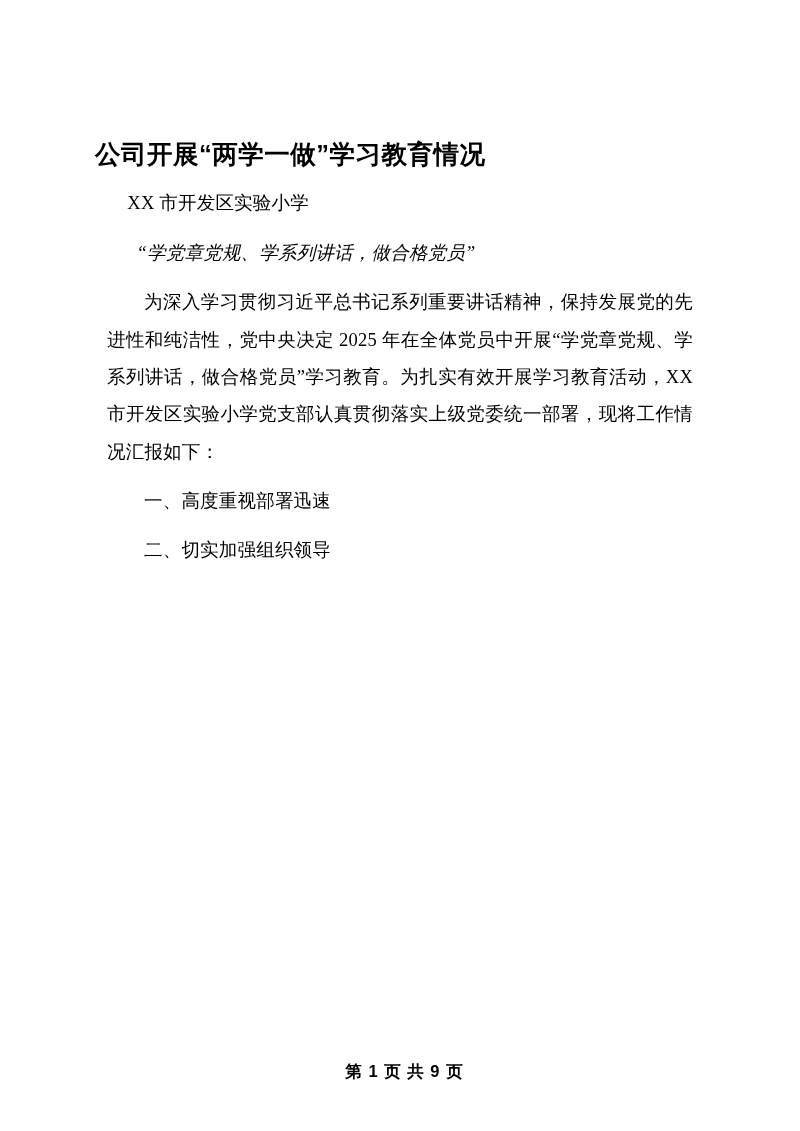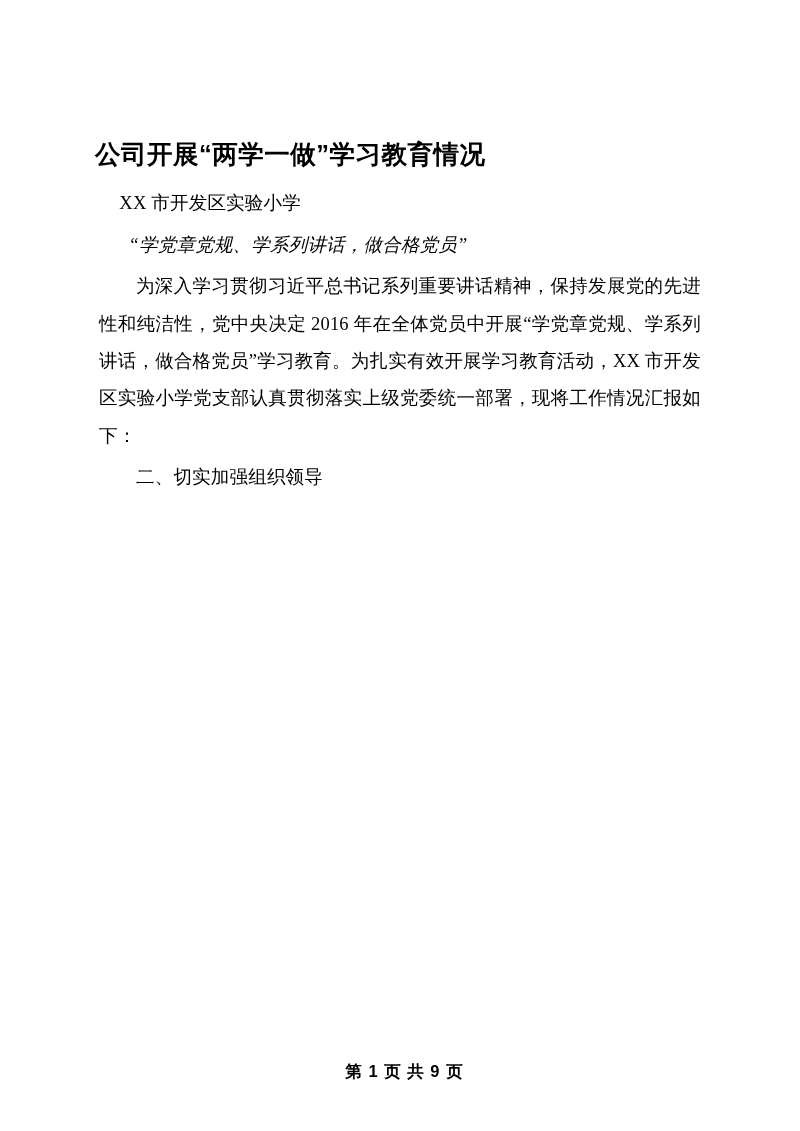--- a/index.html
+++ b/index.html
@@ -30,21 +30,21 @@
     font-weight: bold;
     letter-spacing: 0.5px;
     line-height: 1.35;
     text-align: left;
     font-family: "Liberation Sans", "DejaVu Sans", sans-serif;
   }
   .body-block {
     margin-top: 14px;
   }
   p.para {
-    margin: 4px;
+    margin: 12px;
     font-size: 18.5px;
     line-height: 2.02;
     text-align: justify;
     text-justify: inter-ideograph;
     letter-spacing: 0.2px;
   }
   p.indent1 {
     text-indent: 1.1em;
   }
   p.indent2 {
@@ -71,20 +71,21 @@
 
 <div class="page">
 
   <h1 class="doc-title">公司开展“两学一做”学习教育情况</h1>
 
   <div class="body-block">
 
     <p class="para indent1">XX 市开发区实验小学</p>
     <p class="para indent1_5">“学党章党规、学系列讲话，做合格党员”</p>
 
-    <p class="para indent2">为深入学习贯彻习近平总书记系列重要讲话精神，保持发展党的先进性和纯洁性，党中央决定 2016 年在全体党员中开展“学党章党规、学系列讲话，做合格党员”学习教育。为扎实有效开展学习教育活动，XX 市开发区实验小学党支部认真贯彻落实上级党委统一部署，现将工作情况汇报如下：</p>
+    <p class="para indent2">为深入学习贯彻习近平总书记系列重要讲话精神，保持发展党的先进性和纯洁性，党中央决定 2025 年在全体党员中开展“学党章党规、学系列讲话，做合格党员”学习教育。为扎实有效开展学习教育活动，XX 市开发区实验小学党支部认真贯彻落实上级党委统一部署，现将工作情况汇报如下：</p>
+    <p class="para indent2">一、高度重视部署迅速</p>
     <p class="para indent2">二、切实加强组织领导</p>
 
   </div>
 
   <div class="footer">第 1 页 共 9 页</div>
 
 </div>
 
 </body></html>

